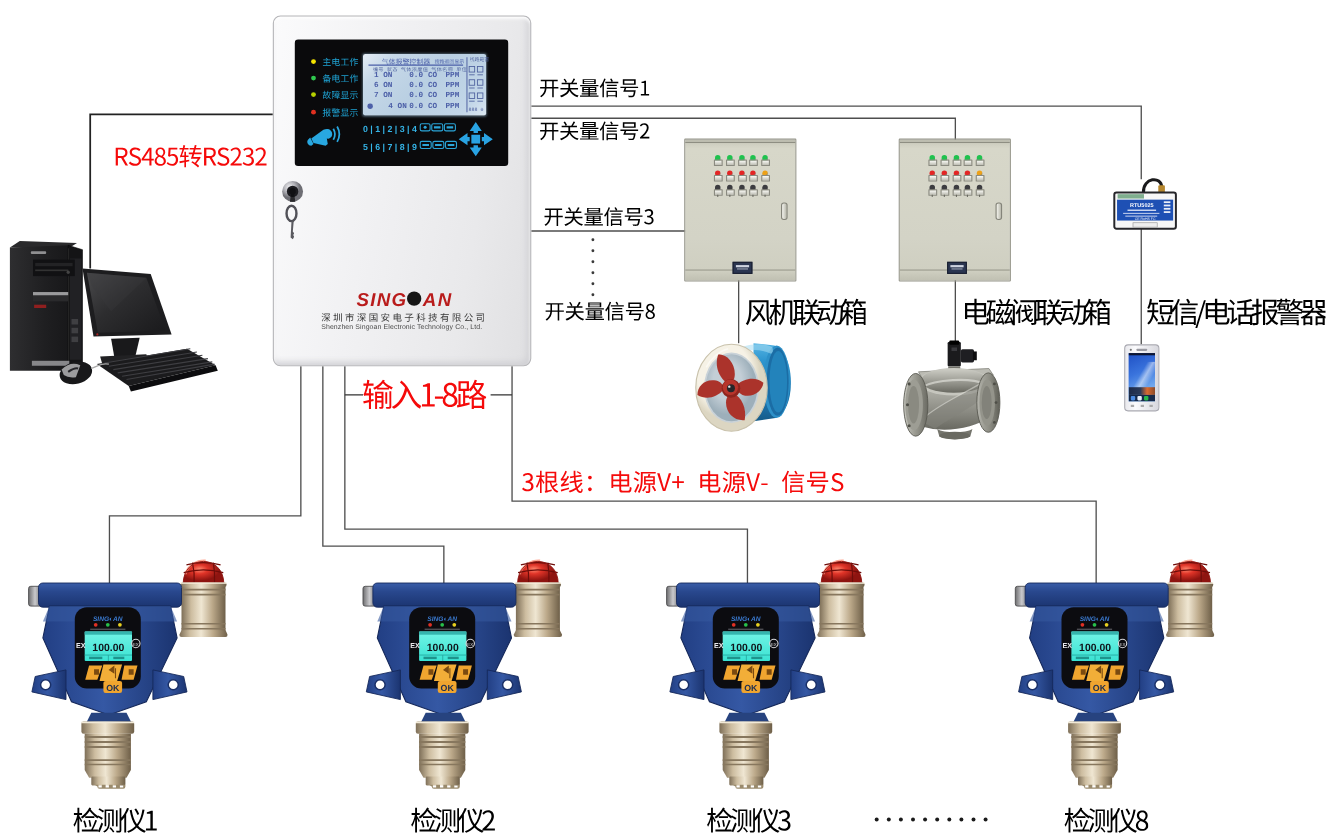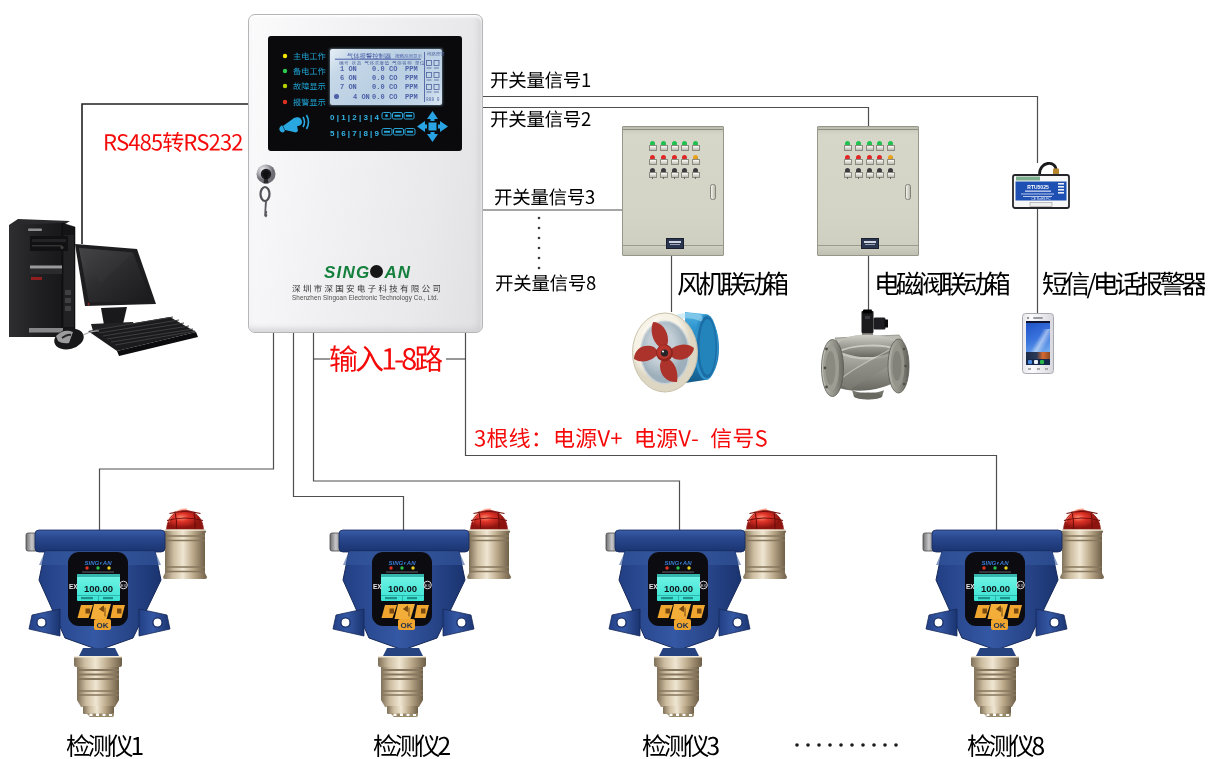--- a/index.html
+++ b/index.html
@@ -152,21 +152,21 @@
         <stop offset="100%" stop-color="#6e6e74"></stop>
       </radialGradient>
     </defs>
 <circle cx="14" cy="14" r="9.5" fill="url(#kh)"></circle>
 <circle cx="14" cy="14" r="5.2" fill="#1c1c20"></circle>
 <path d="M14,11 a3,3 0 0 1 1.5,5.6 l1,7 h-5 l1,-7 A3,3 0 0 1 14,11" fill="#0c0c0e" opacity="0.7"></path>
 <ellipse cx="13" cy="34" rx="4.5" ry="7" fill="none" stroke="#515158" stroke-width="2.2"></ellipse>
 <path d="M13,41 L12.2,56 l2,1.6 l1.2,-2.4 l-0.8,-1.6 l0.8,-1.6 l-1.2,-1.6 0.8,-9" fill="#5a5a60"></path>
 </svg>
 <div class="abs" style="left:324px;top:263px;width:130px;font-family:'Liberation Sans';
- font-weight:bold;font-style:italic;font-size:17px;letter-spacing:1.2px;color:#15803d;">SING<span style="display:inline-block;width:13px;height:13px;background:#161616;border-radius:50%;margin:0 1px 1px 0;vertical-align:-1px;box-shadow:inset 2px 2px 0 #fff0;"></span>AN</div>
+ font-weight:bold;font-style:italic;font-size:17px;letter-spacing:1.2px;color:#b91c1c;">SING<span style="display:inline-block;width:13px;height:13px;background:#161616;border-radius:50%;margin:0 1px 1px 0;vertical-align:-1px;box-shadow:inset 2px 2px 0 #fff0;"></span>AN</div>
 <svg style="position:absolute;left:292px;top:282.5px" width="153" height="13" viewBox="0 0 153 13">
     <path transform="translate(0,8.8)" d="M2.8 -6.8V-5.2H3.4V-6.2H7.3V-5.2H7.9V-6.8ZM4.4 -5.6C4.0 -5.0 3.4 -4.4 2.7 -4.0C2.9 -3.9 3.1 -3.6 3.2 -3.5C3.8 -4.0 4.5 -4.7 4.9 -5.4ZM5.7 -5.4C6.3 -4.8 7.0 -4.1 7.3 -3.6L7.8 -3.9C7.5 -4.4 6.8 -5.2 6.2 -5.7ZM0.7 -6.6C1.2 -6.4 1.8 -6.0 2.1 -5.7L2.5 -6.3C2.2 -6.5 1.5 -6.9 1.1 -7.1ZM0.3 -4.3C0.9 -4.1 1.5 -3.7 1.9 -3.4L2.2 -3.9C1.8 -4.2 1.2 -4.6 0.7 -4.8ZM0.5 0.1 1.0 0.5C1.4 -0.3 2.0 -1.3 2.3 -2.2L1.9 -2.7C1.5 -1.7 0.9 -0.6 0.5 0.1ZM5.0 -4.0V-3.1H2.8V-2.5H4.6C4.1 -1.5 3.2 -0.7 2.3 -0.3C2.4 -0.2 2.6 0.1 2.7 0.2C3.6 -0.3 4.4 -1.1 5.0 -2.1V0.6H5.6V-2.1C6.2 -1.2 6.9 -0.3 7.7 0.2C7.8 0.0 8.0 -0.2 8.2 -0.3C7.4 -0.7 6.5 -1.6 6.1 -2.5H7.9V-3.1H5.6V-4.0Z M16.3 -6.6V-0.4H17.0V-6.6ZM18.0 -7.0V0.6H18.7V-7.0ZM14.6 -7.0V-4.1C14.6 -2.5 14.5 -1.0 13.6 0.2C13.7 0.3 14.0 0.5 14.2 0.6C15.2 -0.8 15.3 -2.4 15.3 -4.1V-7.0ZM11.1 -1.1 11.3 -0.5C12.1 -0.8 13.1 -1.2 14.1 -1.6L14.0 -2.1L13.0 -1.8V-4.5H14.0V-5.1H13.0V-7.1H12.3V-5.1H11.2V-4.5H12.3V-1.5C11.9 -1.4 11.4 -1.2 11.1 -1.1Z M25.2 -7.1C25.4 -6.8 25.6 -6.3 25.7 -6.0H22.0V-5.3H25.5V-4.2H22.9V-0.3H23.5V-3.5H25.5V0.7H26.2V-3.5H28.4V-1.1C28.4 -1.0 28.3 -1.0 28.2 -1.0C28.0 -1.0 27.5 -1.0 26.9 -1.0C27.0 -0.8 27.1 -0.5 27.1 -0.3C27.9 -0.3 28.3 -0.3 28.6 -0.5C28.9 -0.6 29.0 -0.8 29.0 -1.1V-4.2H26.2V-5.3H29.8V-6.0H26.3L26.5 -6.0C26.3 -6.3 26.0 -6.9 25.8 -7.3Z M35.2 -6.8V-5.2H35.8V-6.2H39.7V-5.2H40.3V-6.8ZM36.8 -5.6C36.4 -5.0 35.8 -4.4 35.1 -4.0C35.3 -3.9 35.5 -3.6 35.6 -3.5C36.2 -4.0 36.9 -4.7 37.3 -5.4ZM38.1 -5.4C38.7 -4.8 39.4 -4.1 39.7 -3.6L40.2 -3.9C39.9 -4.4 39.2 -5.2 38.6 -5.7ZM33.1 -6.6C33.6 -6.4 34.2 -6.0 34.5 -5.7L34.9 -6.3C34.6 -6.5 33.9 -6.9 33.5 -7.1ZM32.7 -4.3C33.3 -4.1 33.9 -3.7 34.3 -3.4L34.6 -3.9C34.2 -4.2 33.6 -4.6 33.1 -4.8ZM32.9 0.1 33.4 0.5C33.8 -0.3 34.4 -1.3 34.7 -2.2L34.3 -2.7C33.9 -1.7 33.3 -0.6 32.9 0.1ZM37.4 -4.0V-3.1H35.2V-2.5H37.0C36.5 -1.5 35.6 -0.7 34.7 -0.3C34.8 -0.2 35.0 0.1 35.1 0.2C36.0 -0.3 36.8 -1.1 37.4 -2.1V0.6H38.0V-2.1C38.6 -1.2 39.3 -0.3 40.1 0.2C40.2 0.0 40.4 -0.2 40.6 -0.3C39.8 -0.7 38.9 -1.6 38.5 -2.5H40.3V-3.1H38.0V-4.0Z M48.3 -2.8C48.6 -2.5 49.0 -2.0 49.1 -1.8L49.6 -2.0C49.4 -2.3 49.0 -2.7 48.7 -3.0ZM45.2 -1.7V-1.1H49.9V-1.7H47.8V-3.1H49.5V-3.7H47.8V-4.9H49.7V-5.5H45.3V-4.9H47.1V-3.7H45.5V-3.1H47.1V-1.7ZM43.9 -6.8V0.7H44.6V0.3H50.4V0.7H51.1V-6.8ZM44.6 -0.3V-6.2H50.4V-0.3Z M57.6 -7.1C57.7 -6.8 57.8 -6.5 58.0 -6.2H54.8V-4.5H55.4V-5.6H61.1V-4.5H61.8V-6.2H58.7C58.6 -6.5 58.4 -6.9 58.2 -7.2ZM59.6 -3.3C59.4 -2.6 59.0 -2.0 58.5 -1.5C57.9 -1.8 57.3 -2.0 56.7 -2.2C56.9 -2.5 57.1 -2.9 57.3 -3.3ZM56.6 -3.3C56.3 -2.8 55.9 -2.3 55.7 -1.9C56.4 -1.7 57.2 -1.4 57.9 -1.1C57.1 -0.5 56.0 -0.2 54.7 0.1C54.8 0.2 55.0 0.5 55.1 0.7C56.5 0.4 57.7 -0.1 58.6 -0.8C59.7 -0.3 60.7 0.2 61.3 0.6L61.9 0.1C61.2 -0.4 60.2 -0.8 59.2 -1.3C59.7 -1.8 60.1 -2.5 60.4 -3.3H62.0V-3.9H57.7C57.9 -4.3 58.1 -4.7 58.3 -5.1L57.6 -5.3C57.4 -4.8 57.2 -4.3 56.9 -3.9H54.6V-3.3Z M68.7 -3.5V-2.3H66.6V-3.5ZM69.4 -3.5H71.6V-2.3H69.4ZM68.7 -4.1H66.6V-5.3H68.7ZM69.4 -4.1V-5.3H71.6V-4.1ZM65.9 -6.0V-1.1H66.6V-1.6H68.7V-0.7C68.7 0.3 69.0 0.5 69.9 0.5C70.1 0.5 71.6 0.5 71.8 0.5C72.8 0.5 73.0 0.1 73.1 -1.2C72.9 -1.3 72.6 -1.4 72.4 -1.5C72.4 -0.4 72.3 -0.1 71.8 -0.1C71.5 -0.1 70.2 -0.1 70.0 -0.1C69.5 -0.1 69.4 -0.2 69.4 -0.7V-1.6H72.2V-6.0H69.4V-7.2H68.7V-6.0Z M79.6 -4.6V-3.4H76.0V-2.8H79.6V-0.2C79.6 -0.0 79.5 0.0 79.4 0.0C79.2 0.0 78.5 0.1 77.8 0.0C77.9 0.2 78.1 0.5 78.1 0.7C78.9 0.7 79.5 0.7 79.8 0.6C80.2 0.5 80.3 0.3 80.3 -0.2V-2.8H83.8V-3.4H80.3V-4.3C81.3 -4.8 82.4 -5.6 83.1 -6.3L82.6 -6.7L82.5 -6.6H76.9V-6.0H81.8C81.1 -5.5 80.3 -5.0 79.6 -4.6Z M90.7 -6.3C91.2 -5.9 91.8 -5.4 92.1 -5.0L92.5 -5.4C92.3 -5.8 91.7 -6.3 91.1 -6.6ZM90.4 -4.0C90.9 -3.7 91.6 -3.1 91.9 -2.7L92.3 -3.2C92.0 -3.5 91.3 -4.1 90.8 -4.4ZM89.6 -7.1C89.0 -6.8 87.8 -6.6 86.9 -6.4C86.9 -6.3 87.0 -6.1 87.0 -5.9C87.4 -6.0 87.8 -6.0 88.2 -6.1V-4.8H86.8V-4.2H88.1C87.8 -3.2 87.2 -2.1 86.6 -1.5C86.8 -1.3 86.9 -1.1 87.0 -0.9C87.4 -1.4 87.9 -2.3 88.2 -3.1V0.7H88.9V-3.3C89.2 -2.9 89.5 -2.3 89.7 -2.0L90.1 -2.5C89.9 -2.8 89.1 -3.7 88.9 -4.0V-4.2H90.1V-4.8H88.9V-6.2C89.3 -6.3 89.7 -6.5 90.0 -6.6ZM90.0 -1.6 90.1 -1.0 93.0 -1.5V0.7H93.6V-1.6L94.7 -1.8L94.6 -2.4L93.6 -2.2V-7.2H93.0V-2.1Z M102.5 -7.2V-5.9H100.5V-5.3H102.5V-4.0H100.6V-3.4H100.9L100.9 -3.4C101.2 -2.5 101.7 -1.7 102.3 -1.0C101.6 -0.5 100.8 -0.1 100.0 0.1C100.1 0.2 100.2 0.5 100.3 0.7C101.2 0.4 102.0 0.0 102.8 -0.6C103.4 0.0 104.2 0.4 105.1 0.7C105.2 0.5 105.4 0.3 105.5 0.1C104.6 -0.1 103.9 -0.5 103.3 -1.0C104.0 -1.7 104.7 -2.6 105.0 -3.8L104.6 -4.0L104.5 -4.0H103.1V-5.3H105.2V-5.9H103.1V-7.2ZM101.5 -3.4H104.2C103.9 -2.6 103.4 -1.9 102.8 -1.4C102.2 -2.0 101.8 -2.6 101.5 -3.4ZM98.7 -7.2V-5.5H97.6V-4.9H98.7V-3.0C98.3 -2.9 97.9 -2.8 97.5 -2.7L97.7 -2.0L98.7 -2.3V-0.1C98.7 0.0 98.7 0.1 98.6 0.1C98.5 0.1 98.1 0.1 97.7 0.1C97.8 0.2 97.9 0.5 97.9 0.7C98.5 0.7 98.8 0.6 99.1 0.6C99.3 0.4 99.4 0.3 99.4 -0.1V-2.5L100.4 -2.9L100.3 -3.4L99.4 -3.2V-4.9H100.3V-5.5H99.4V-7.2Z M111.4 -7.2C111.3 -6.9 111.1 -6.5 111.0 -6.1H108.5V-5.5H110.7C110.2 -4.4 109.4 -3.3 108.3 -2.6C108.5 -2.5 108.7 -2.3 108.8 -2.1C109.3 -2.5 109.8 -3.0 110.2 -3.5V0.7H110.8V-1.0H114.4V-0.1C114.4 0.0 114.4 0.1 114.2 0.1C114.1 0.1 113.6 0.1 113.0 0.0C113.1 0.2 113.2 0.5 113.2 0.7C113.9 0.7 114.4 0.7 114.7 0.6C115.0 0.5 115.1 0.3 115.1 -0.1V-4.5H110.9C111.1 -4.8 111.3 -5.2 111.4 -5.5H116.1V-6.1H111.7C111.8 -6.4 111.9 -6.8 112.0 -7.1ZM110.8 -2.5H114.4V-1.6H110.8ZM110.8 -3.0V-3.9H114.4V-3.0Z M119.6 -6.9V0.7H120.2V-6.3H121.4C121.2 -5.7 121.0 -5.0 120.7 -4.3C121.4 -3.7 121.5 -3.1 121.5 -2.6C121.5 -2.3 121.5 -2.1 121.3 -2.0C121.3 -1.9 121.2 -1.9 121.1 -1.9C120.9 -1.9 120.8 -1.9 120.6 -1.9C120.7 -1.8 120.7 -1.5 120.7 -1.4C120.9 -1.3 121.1 -1.3 121.3 -1.4C121.5 -1.4 121.6 -1.4 121.7 -1.5C122.0 -1.7 122.1 -2.1 122.1 -2.5C122.1 -3.1 121.9 -3.7 121.3 -4.4C121.6 -5.1 121.9 -5.9 122.2 -6.6L121.7 -6.9L121.7 -6.9ZM125.8 -4.7V-3.6H123.2V-4.7ZM125.8 -5.2H123.2V-6.3H125.8ZM122.6 0.7C122.7 0.6 123.0 0.5 124.8 0.0C124.8 -0.1 124.8 -0.4 124.8 -0.6L123.2 -0.2V-3.1H124.1C124.5 -1.4 125.3 -0.0 126.7 0.6C126.8 0.4 127.0 0.2 127.1 0.1C126.4 -0.2 125.9 -0.7 125.4 -1.3C125.9 -1.6 126.5 -2.0 126.9 -2.3L126.5 -2.8C126.1 -2.5 125.6 -2.1 125.1 -1.8C124.9 -2.2 124.8 -2.6 124.6 -3.1H126.4V-6.8H122.6V-0.5C122.6 -0.1 122.4 0.1 122.3 0.2C122.4 0.3 122.5 0.5 122.6 0.7Z M132.4 -7.0C131.9 -5.7 131.0 -4.4 130.0 -3.7C130.2 -3.6 130.5 -3.3 130.6 -3.2C131.6 -4.1 132.5 -5.4 133.1 -6.8ZM135.3 -7.0 134.7 -6.8C135.3 -5.5 136.4 -4.0 137.3 -3.2C137.5 -3.4 137.7 -3.6 137.9 -3.8C137.0 -4.5 135.9 -5.9 135.3 -7.0ZM131.0 0.1C131.3 0.0 131.8 -0.0 136.3 -0.3C136.5 0.0 136.7 0.4 136.9 0.6L137.5 0.3C137.1 -0.5 136.2 -1.7 135.5 -2.6L134.9 -2.4C135.2 -1.9 135.6 -1.4 135.9 -0.9L131.9 -0.7C132.7 -1.7 133.6 -3.0 134.3 -4.3L133.6 -4.6C132.9 -3.2 131.9 -1.7 131.5 -1.3C131.2 -0.9 131.0 -0.6 130.7 -0.6C130.8 -0.4 131.0 -0.0 131.0 0.1Z M141.2 -5.1V-4.6H146.4V-5.1ZM141.2 -6.7V-6.1H147.4V-0.3C147.4 -0.1 147.3 -0.1 147.2 -0.1C147.0 -0.1 146.4 -0.1 145.8 -0.1C145.9 0.1 146.0 0.4 146.0 0.6C146.8 0.6 147.3 0.6 147.6 0.5C148.0 0.4 148.0 0.2 148.0 -0.3V-6.7ZM142.4 -3.1H145.2V-1.5H142.4ZM141.8 -3.6V-0.2H142.4V-0.9H145.8V-3.6Z" fill="#3a3a3a"></path>
   </svg>
 <div class="abs" style="left:292px;top:294px;font-size:6.3px;color:#4a4a4a;letter-spacing:0.1px;white-space:nowrap;">Shenzhen Singoan Electronic Technology Co., Ltd.</div>
 <div class="abs" style="left:622px;top:126px;width:100px;height:128px;
  background:linear-gradient(180deg,#b9b9ac 0,#cfcfc1 4px,#d7d7c9 8px,#d3d3c6 70%,#cfcfc1 93%,#c0c0b2 100%);
  border:1px solid #96968a;border-radius:1px;">
  <div class="abs" style="left:0;top:2px;width:100%;height:1px;background:#8e8e82;"></div>
  <div class="abs" style="left:0;top:118px;width:100%;height:1px;background:#9a9a8e;"></div>
  <div class="abs" style="left:87px;top:57px;width:4px;height:14px;background:linear-gradient(90deg,#f4f4ee,#b8b8ac);border:1px solid #84847a;border-radius:2.5px;"></div>

